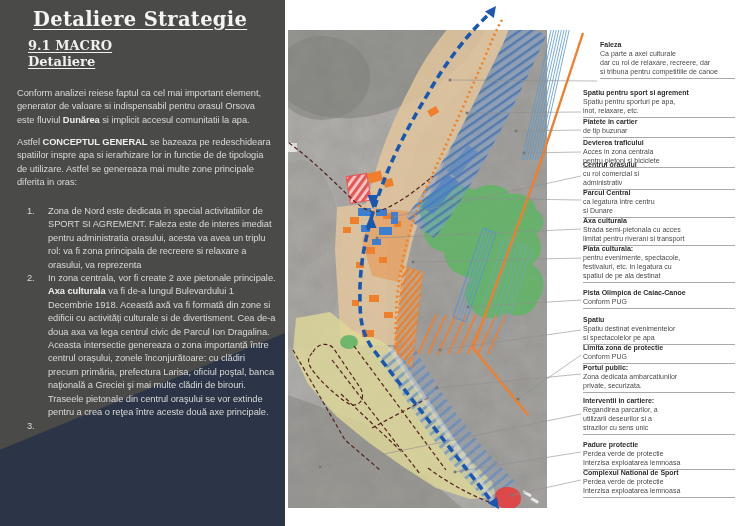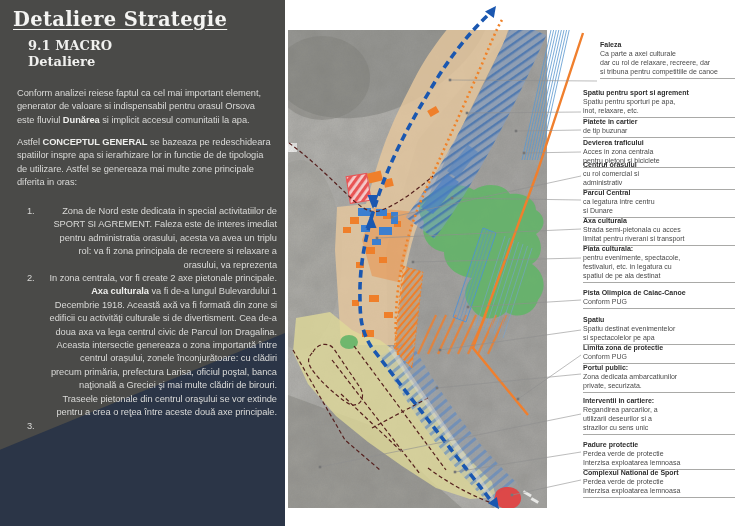--- a/index.html
+++ b/index.html
@@ -4,33 +4,33 @@
 <style>
   html,body{margin:0;padding:0;background:#ffffff;}
   .page{position:relative;width:736px;height:526px;overflow:hidden;background:#ffffff;
         font-family:"Liberation Sans",sans-serif;}
 
   
   .left-panel{position:absolute;left:0;top:0;width:285px;height:526px;background:var(--panel-gray,#4a4a48);}
   .left-panel .navy{position:absolute;left:0;top:0;width:100%;height:100%;
         background:var(--panel-navy,#2b3547);
         clip-path:polygon(0 85.5%,100% 63.3%,100% 100%,0 100%);}
-  .page-title{position:absolute;left:13px;top:8px;color:#f4f4f2;
+  .page-title{position:absolute;left:33px;top:8px;color:#f4f4f2;
         font-family:"DejaVu Serif",serif;font-size:19.5px;font-weight:600;letter-spacing:.3px;
         text-decoration:underline;text-underline-offset:3px;}
   .page-subtitle{position:absolute;left:28px;top:38px;color:#f0f0ee;
         font-family:"DejaVu Serif",serif;font-size:13px;font-weight:600;line-height:15.5px;}
-  .page-subtitle span{text-underline-offset:2px;}
+  .page-subtitle span{text-decoration:underline;text-underline-offset:2px;}
   .body-text{position:absolute;color:#d9d9d7;font-size:9.3px;line-height:13.4px;letter-spacing:-.05px;}
   .p1{left:17px;top:87px;width:257px;}
   .p2{left:17px;top:136px;width:257px;}
   .strategy-list{left:17px;top:205px;width:260px;}
   .strategy-list .li{display:flex;}
   .strategy-list .num{flex:0 0 31px;padding-left:10px;box-sizing:border-box;}
-  .strategy-list .txt{flex:1;text-align:right;}
+  .strategy-list .txt{flex:1;}
   .b{font-weight:bold;color:#eeeeec;}
 
   
   .map-svg{position:absolute;left:285px;top:0;width:451px;height:526px;}
 
   
   .anno{position:absolute;width:152px;border-bottom:1px solid #a9a9a7;padding-bottom:2px;
         overflow:hidden;}
   .anno-title{font-size:7px;font-weight:bold;color:#2e2e2e;line-height:9px;white-space:pre;}
   .anno-body{font-size:7px;color:#4a4a4a;line-height:9px;white-space:pre;}

